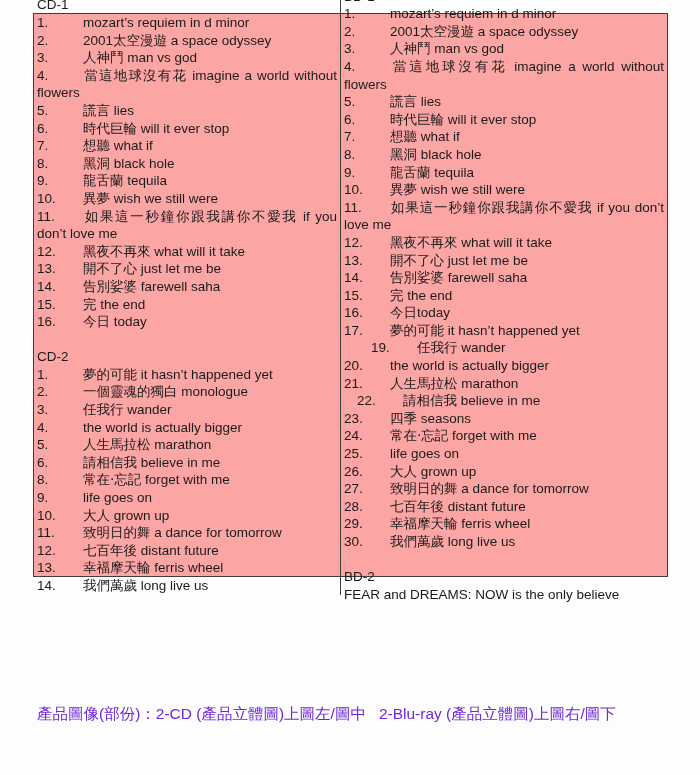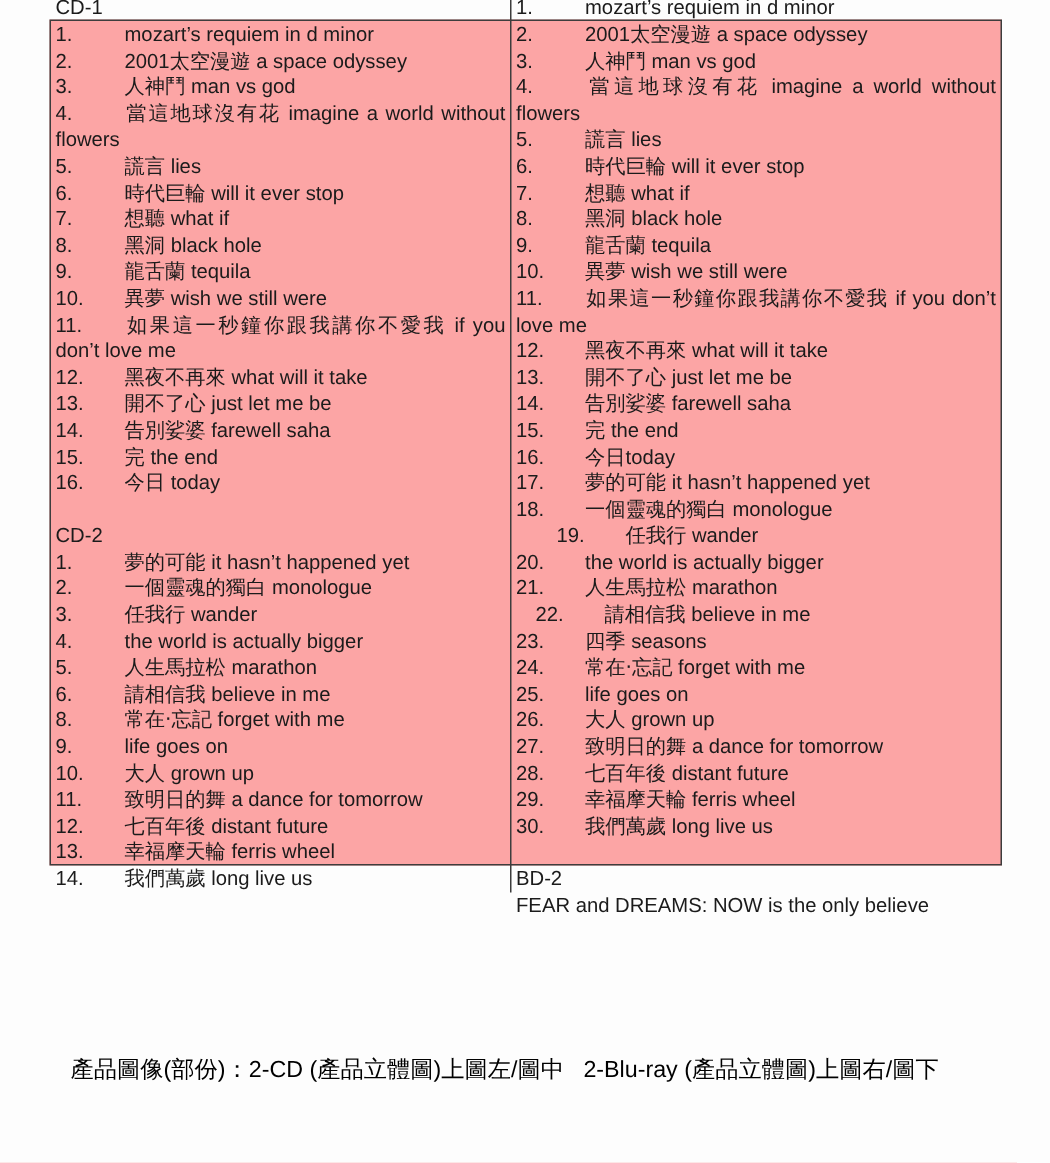--- a/index.html
+++ b/index.html
@@ -30,23 +30,23 @@
   .col-left { width: 307px; border-right: 1px solid #3d3d3d; }
   .col-right { flex: 1; }
 
   .section-title { text-align: left; }
   .blank-row { height: 17.6px; }
   .track-row { text-align: justify; }
   .track-num { display: inline-block; width: 46px; }
   .section-note { text-align: left; }
 
   .caption {
-    position: absolute; left: 47px; top: 703px;
+    position: absolute; left: 37px; top: 703px;
     font-size: 15.5px; line-height: 21px;
-    color: #000000;
+    color: #6d28d9;
     white-space: nowrap;
   }
   .caption .part2 { margin-left: 13px; }
 </style>
 </head>
 <body>
 
 <div class="page">
 
   <div class="tracklist-table">
@@ -96,21 +96,20 @@
         <div class="track-row"><div class="track-num" style="display: inline-block;">8.</div>黑洞 black hole</div>
         <div class="track-row"><div class="track-num" style="display: inline-block;">9.</div>龍舌蘭 tequila</div>
         <div class="track-row"><div class="track-num" style="display: inline-block;">10.</div>異夢 wish we still were</div>
         <div class="track-row"><div class="track-num" style="display: inline-block;">11.</div>如果這一秒鐘你跟我講你不愛我 if you don’t love me</div>
         <div class="track-row"><div class="track-num" style="display: inline-block;">12.</div>黑夜不再來 what will it take</div>
         <div class="track-row"><div class="track-num" style="display: inline-block;">13.</div>開不了心 just let me be</div>
         <div class="track-row"><div class="track-num" style="display: inline-block;">14.</div>告別娑婆 farewell saha</div>
         <div class="track-row"><div class="track-num" style="display: inline-block;">15.</div>完 the end</div>
         <div class="track-row"><div class="track-num" style="display: inline-block;">16.</div>今日today</div>
         <div class="track-row"><div class="track-num" style="display: inline-block;">17.</div>夢的可能 it hasn’t happened yet</div>
-        <div class="track-row"><div class="track-num" style="display: inline-block;">18.</div>一個靈魂的獨白 monologue</div>
         <div class="track-row"><div class="track-num" style="display: inline-block; margin-left: 27px;">19.</div>任我行 wander</div>
         <div class="track-row"><div class="track-num" style="display: inline-block;">20.</div>the world is actually bigger</div>
         <div class="track-row"><div class="track-num" style="display: inline-block;">21.</div>人生馬拉松 marathon</div>
         <div class="track-row"><div class="track-num" style="display: inline-block; margin-left: 13px;">22.</div>請相信我 believe in me</div>
         <div class="track-row"><div class="track-num" style="display: inline-block;">23.</div>四季 seasons</div>
         <div class="track-row"><div class="track-num" style="display: inline-block;">24.</div>常在‧忘記 forget with me</div>
         <div class="track-row"><div class="track-num" style="display: inline-block;">25.</div>life goes on</div>
         <div class="track-row"><div class="track-num" style="display: inline-block;">26.</div>大人 grown up</div>
         <div class="track-row"><div class="track-num" style="display: inline-block;">27.</div>致明日的舞 a dance for tomorrow</div>
         <div class="track-row"><div class="track-num" style="display: inline-block;">28.</div>七百年後 distant future</div>

